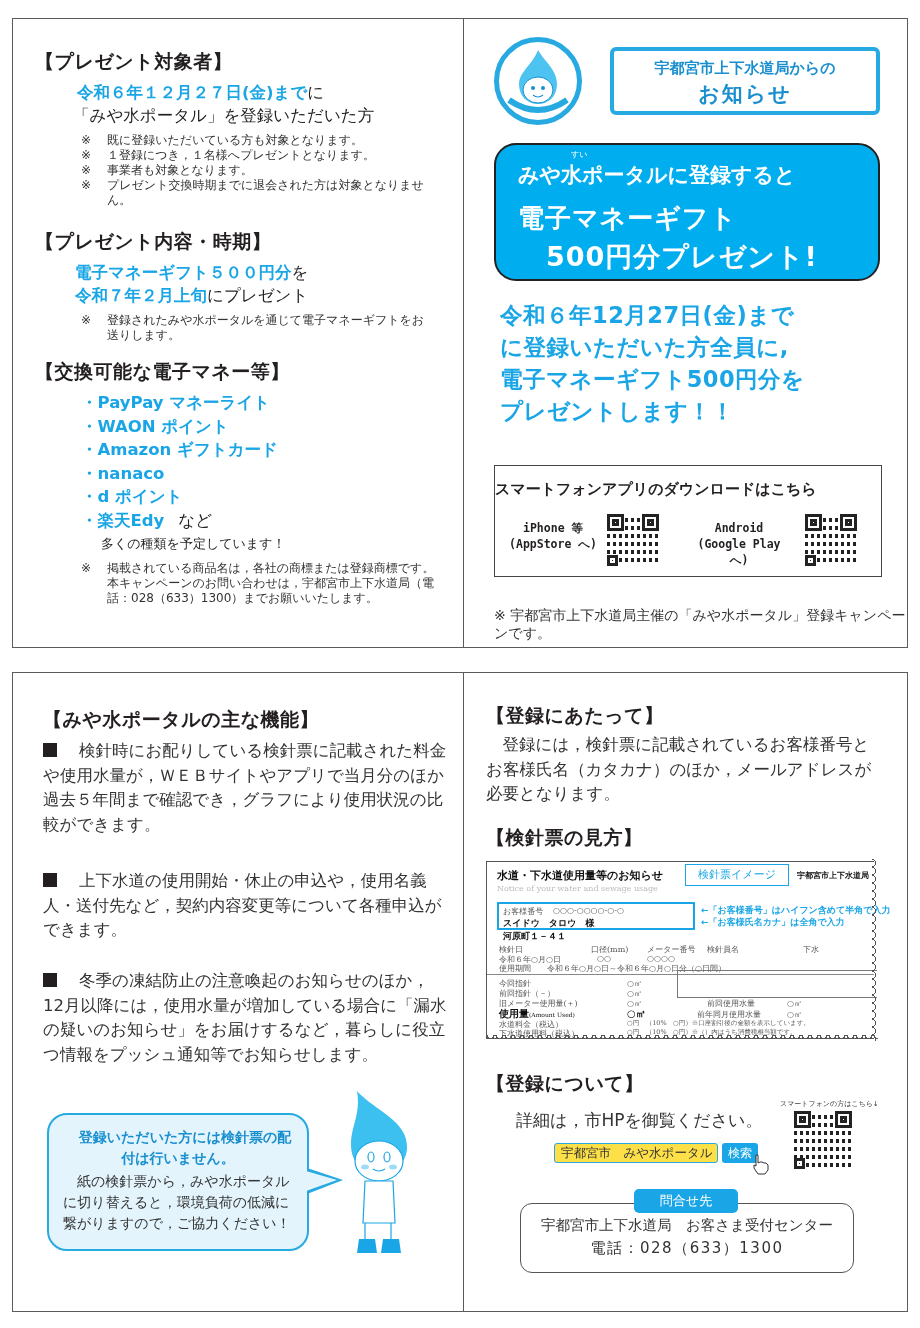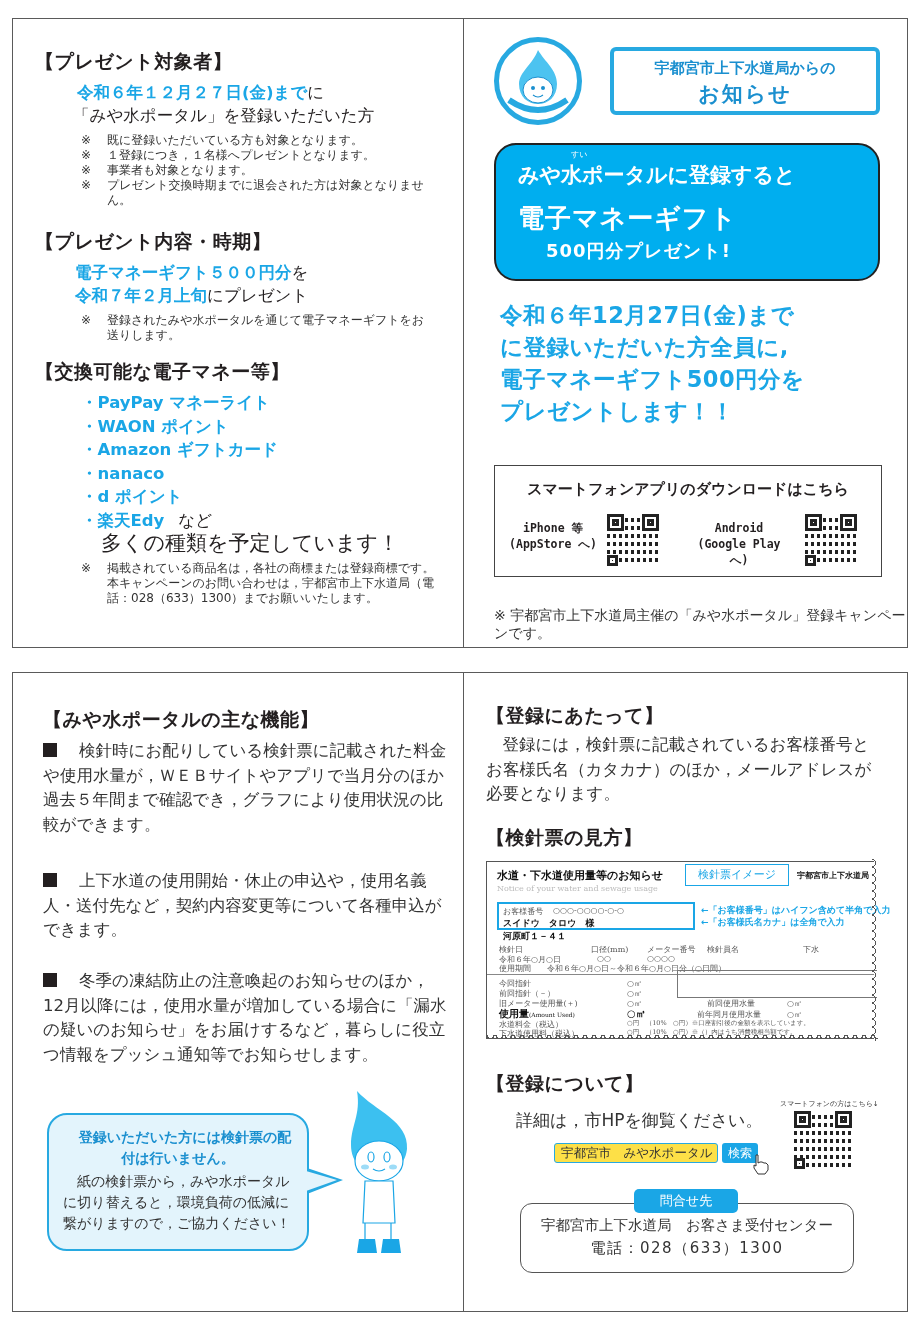--- a/index.html
+++ b/index.html
@@ -17,35 +17,35 @@
   .h-sec { font-size: 19px; font-weight: bold; letter-spacing: 0.5px; color: #231f20; }
   .lead { font-size: 16.5px; line-height: 23px; margin-left: 42px; font-weight: normal; }
   .lead b { font-weight: bold; }
   .note { font-size: 12px; line-height: 15px; color: #333; margin-left: 46px; display: flex; }
   .note .mark { width: 26px; flex: none; }
   .note .txt { flex: 1; padding-right: 20px; }
 
   .money-list { margin-left: 46px; }
   .money-item { font-size: 16.5px; line-height: 23.5px; color: #1aa6e6; font-weight: bold; }
   .money-item .suffix { color: #231f20; font-weight: normal; margin-left: 14px; }
-  .money-extra { font-size: 21px; line-height: 23px; margin-left: 66px; color: #231f20; }
+  .money-extra { font-size: 13px; line-height: 23px; margin-left: 66px; color: #231f20; }
 
   
   .logo { position: absolute; left: 30px; top: 18px; width: 88px; height: 88px; border-radius: 50%; border: 5px solid #27a9e1; background: #fff; overflow: hidden; }
   .notice-box { position: absolute; left: 146px; top: 28px; width: 270px; height: 68px; border: 4px solid #27a9e1; border-radius: 6px; text-align: center; }
   .notice-box .l1 { font-size: 15px; font-weight: bold; color: #1a8fcf; margin-top: 8px; }
   .notice-box .l2 { font-size: 21px; font-weight: bold; color: #1a8fcf; margin-top: 2px; letter-spacing: 2px; }
   .promo { position: absolute; left: 30px; top: 124px; width: 386px; height: 138px; background: #00aeef; border: 2px solid #222; border-radius: 22px; color: #fff; }
   .promo .ruby { position: absolute; left: 75px; top: 4px; font-size: 8px; }
   .promo .p1 { position: absolute; left: 22px; top: 16px; font-size: 21px; font-weight: bold; }
   .promo .p2 { position: absolute; left: 22px; top: 56px; font-size: 26px; font-weight: bold; letter-spacing: 1px; }
-  .promo .p3 { position: absolute; left: 50px; top: 94px; font-size: 18px; font-weight: bold; letter-spacing: 1px; }
+  .promo .p3 { position: absolute; left: 50px; top: 94px; font-size: 27px; font-weight: bold; letter-spacing: 1px; }
   .big-blue { position: absolute; left: 36px; top: 280px; width: 390px; font-size: 22.5px; line-height: 32px; font-weight: bold; color: #1aa6e6; letter-spacing: 0.5px; }
   .app-box { position: absolute; left: 30px; top: 446px; width: 388px; height: 112px; border: 1.5px solid #444; }
-  .app-box .title { position: absolute; left: 0; right: 0; top: 14px; text-align: center; font-size: 15px; font-weight: bold; }
+  .app-box .title { position: absolute; left: 0; right: 0; top: 14px; font-size: 15px; font-weight: bold; }
   .app-box .lbl { position: absolute; font-size: 11.5px; font-weight: bold; text-align: center; line-height: 16px; font-family: "DejaVu Sans Mono", monospace; }
   .qr { position: absolute; background:
       linear-gradient(90deg, transparent 0 50%, #fff 50% 100%) 0 0 / 6px 6px,
       linear-gradient(0deg, transparent 0 50%, #fff 50% 100%) 0 0 / 8px 8px,
       #222; }
   .qr::before, .qr::after { content: ""; position: absolute; width: 11px; height: 11px; border: 3px solid #222; background: #fff; box-shadow: inset 0 0 0 2px #fff, inset 0 0 0 5px #222; }
   .qr::before { left: 0; top: 0; }
   .qr::after { right: 0; top: 0; }
   .qr .qr-c { position: absolute; left: 0; bottom: 0; width: 11px; height: 11px; border: 3px solid #222; background: #fff; box-shadow: inset 0 0 0 2px #fff, inset 0 0 0 5px #222; }
   .footnote-r { position: absolute; left: 30px; top: 588px; font-size: 14px; color: #333; }

